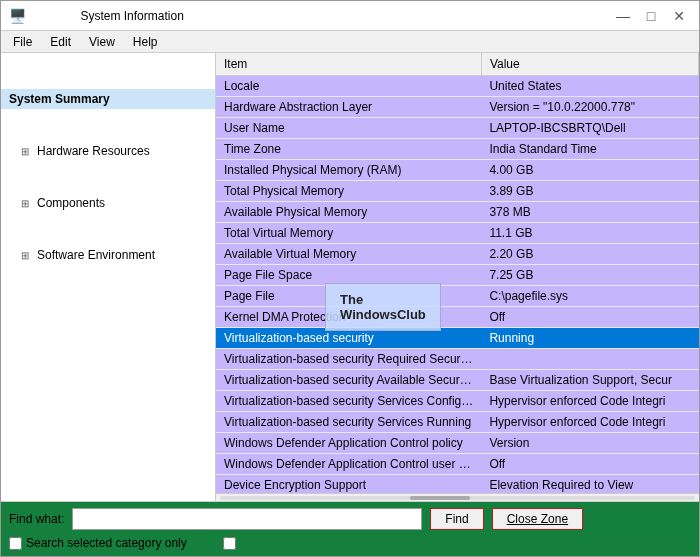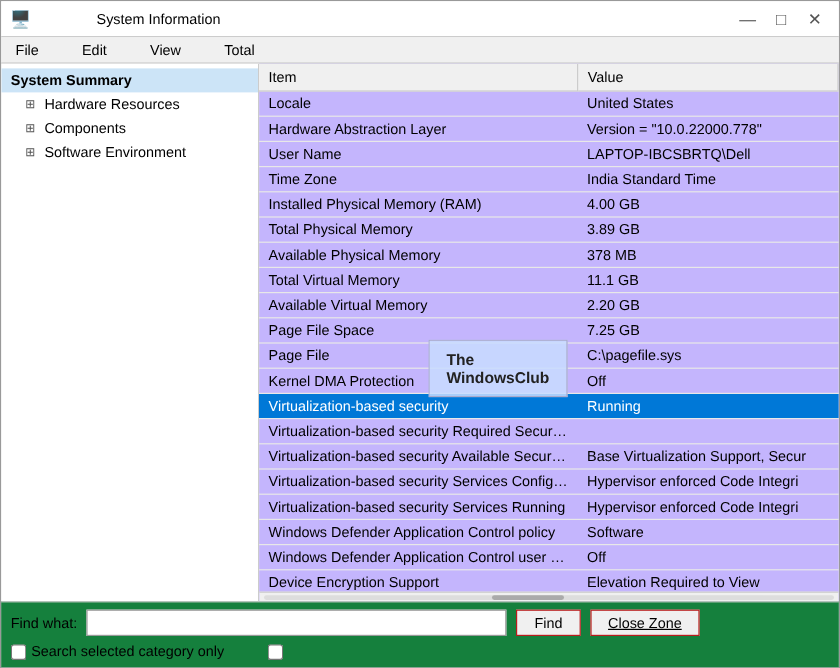--- a/index.html
+++ b/index.html
@@ -49,21 +49,21 @@
       background: transparent;
       cursor: pointer;
       display: flex;
       align-items: center;
       justify-content: center;
       font-size: 14px;
       color: #555;
     }
     .menu-bar {
       display: flex;
-      gap: 20px;
+      gap: 2px;
       padding: 2px 4px;
       background: #f0f0f0;
       border-bottom: 1px solid #ccc;
       height: 22px;
       align-items: center;
     }
     .menu-item {
       padding: 2px 8px;
       cursor: pointer;
       font-size: 12px;
@@ -81,20 +81,21 @@
       overflow-y: auto;
       padding: 4px 0;
     }
     .sidebar-item {
       padding: 3px 20px;
       cursor: pointer;
       font-size: 12px;
       display: flex;
       align-items: center;
       gap: 4px;
+      margin-top: 32px;
     }
     .sidebar-item.selected { background: #cce4f7; }
     .sidebar-item.root {
       font-weight: bold;
       padding-left: 8px;
     }
     .sidebar-item.level1 { padding-left: 20px; }
     .tree-toggle {
       font-size: 10px;
       color: #555;
@@ -184,21 +185,21 @@
     }
     .checkbox-label {
       display: flex;
       align-items: center;
       gap: 4px;
       font-size: 12px;
     }
     .watermark {
       position: absolute;
       top: 230px;
-      left: 356px;
+      left: 324px;
       background: rgba(200,220,255,0.85);
       border: 1px solid #aac;
       padding: 8px 14px;
       font-size: 13px;
       font-weight: bold;
       color: #222;
       z-index: 10;
       pointer-events: none;
     }
     .scrollbar-h {
@@ -239,21 +240,21 @@
       <button class="title-bar-btn">—</button>
       <button class="title-bar-btn">□</button>
       <button class="title-bar-btn close">✕</button>
     </div>
   </div>
 
   <div class="menu-bar">
   <span class="menu-item">File</span>
       <span class="menu-item">Edit</span>
       <span class="menu-item">View</span>
-      <span class="menu-item">Total</span>
+      <span class="menu-item">Help</span>
     </div>
 
   <div class="main-content" style="position:relative;">
 
     <div class="sidebar">
     <div class="sidebar-item root selected">
           <span>System Summary</span>
         </div>
         <div class="sidebar-item level1">
           <span class="tree-toggle">⊞</span>
@@ -342,21 +343,21 @@
               <tr>
                 <td class="col-item">Virtualization-based security Services Configured</td>
                 <td class="col-value">Hypervisor enforced Code Integri</td>
               </tr>
               <tr>
                 <td class="col-item">Virtualization-based security Services Running</td>
                 <td class="col-value">Hypervisor enforced Code Integri</td>
               </tr>
               <tr>
                 <td class="col-item">Windows Defender Application Control policy</td>
-                <td class="col-value">Software</td>
+                <td class="col-value">Version</td>
               </tr>
               <tr>
                 <td class="col-item">Windows Defender Application Control user mod...</td>
                 <td class="col-value">Off</td>
               </tr>
               <tr>
                 <td class="col-item">Device Encryption Support</td>
                 <td class="col-value">Elevation Required to View</td>
               </tr>
             </tbody>

